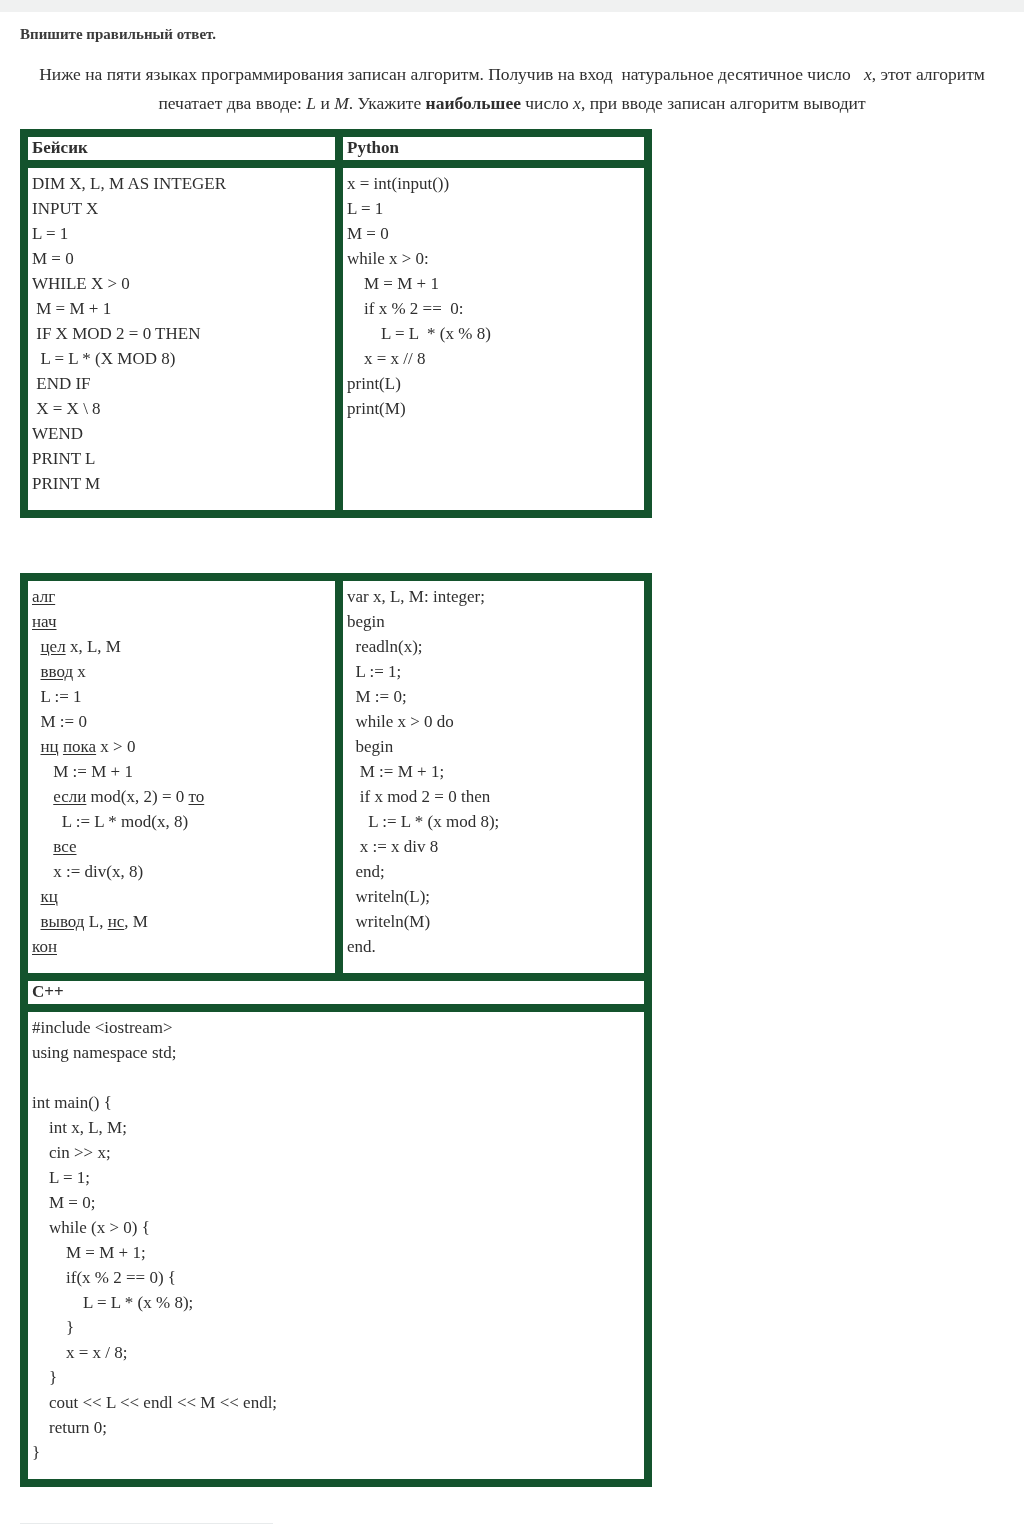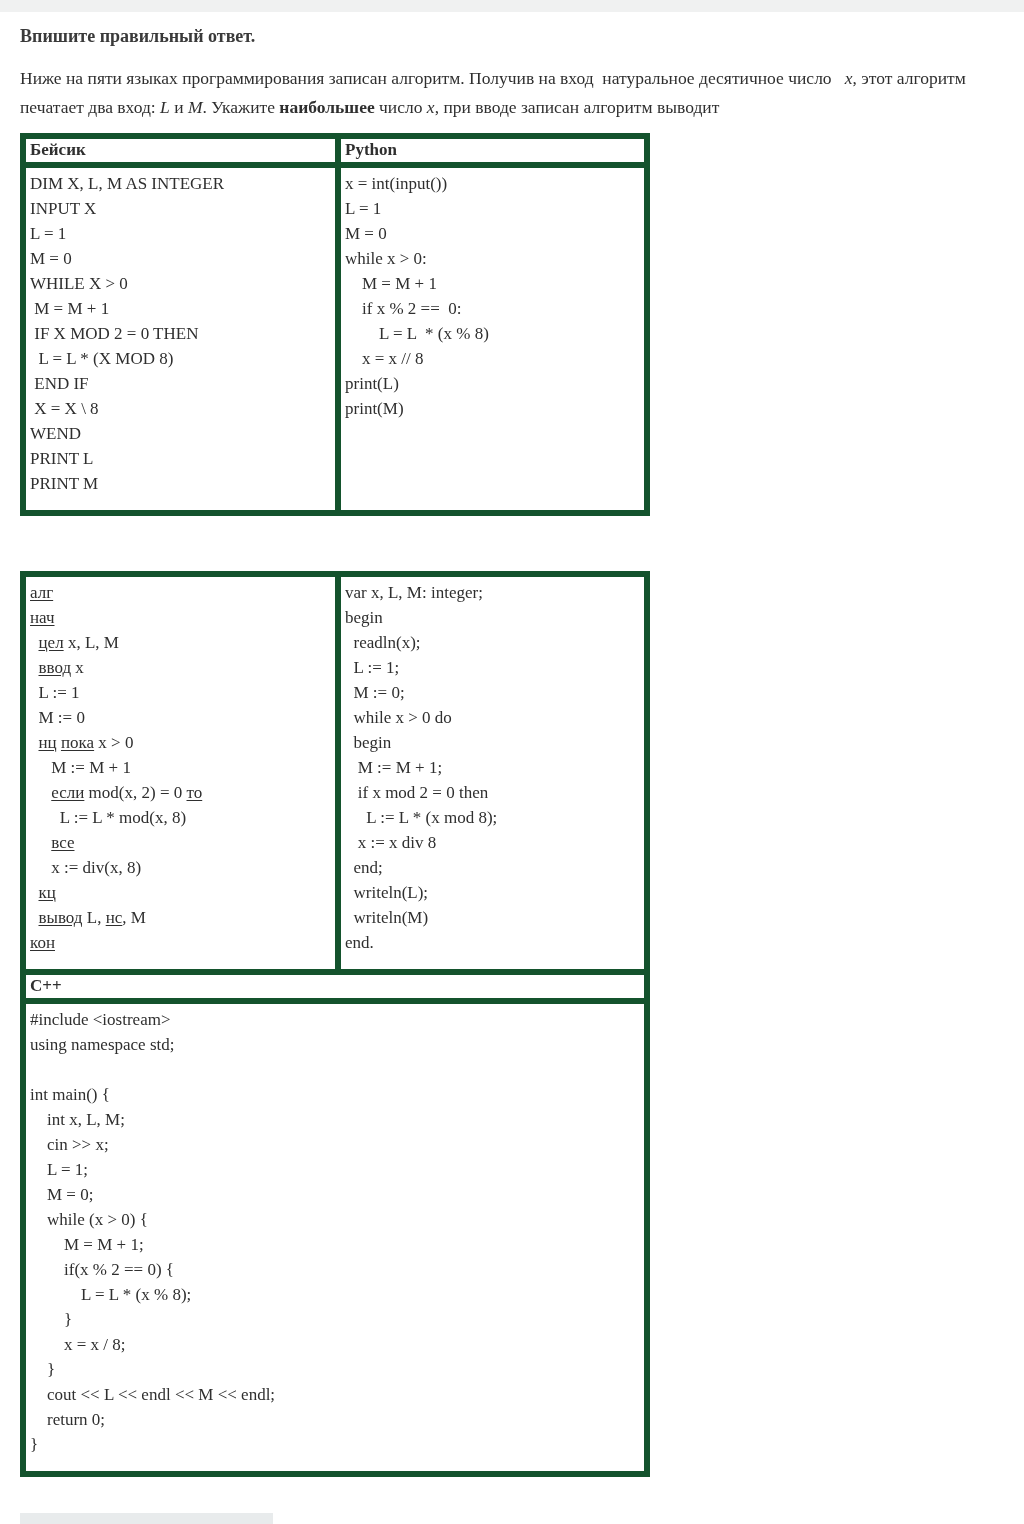--- a/index.html
+++ b/index.html
@@ -14,46 +14,47 @@
     width: 100%;
     height: 12px;
     background: #f0f1f1;
   }
   .content {
     padding-left: 20px;
     padding-right: 20px;
   }
   h1.page-title {
     margin: 14px 0 0 0;
-    font-size: 18px;
+    font-size: 15px;
     font-weight: bold;
     color: #3a3a3a;
   }
   .intro {
     margin-top: 17px;
     font-size: 17.5px;
     color: #2f2f2f;
   }
   .intro .line {
     white-space: pre-wrap;
     line-height: 29px;
     min-height: 29px;
+    text-align: center;
   }
   table.code-table {
     border-collapse: collapse;
     table-layout: fixed;
     width: 624px;
     margin-top: 11px;
   }
   table.code-table.second {
     margin-top: 55px;
   }
   table.code-table th,
   table.code-table td {
-    border: 6px solid #14532d;
+    border: 8px solid #14532d;
   }
   table.code-table th {
     text-align: left;
     font-size: 17px;
     font-weight: bold;
     padding: 1px 4px 2px 4px;
     color: #2f2f2f;
   }
   table.code-table td {
     vertical-align: top;
@@ -89,21 +90,21 @@
 <body>
 
 <div class="top-bar"></div>
 
 <div class="content">
 
   <h1 class="page-title">Впишите правильный ответ.</h1>
 
   <div class="intro">
       <div class="line"><span>Ниже на пяти языках программирования записан алгоритм. Получив на вход  натуральное десятичное число   </span><span class="i">x</span><span>, этот алгоритм</span></div>
-      <div class="line"><span>печатает два вход: </span><span class="i">L</span><span> и </span><span class="i">M</span><span>. Укажите </span><span class="b">наибольшее</span><span> число </span><span class="i">x</span><span>, при вводе записан алгоритм выводит</span></div>
+      <div class="line"><span>печатает два вводе: </span><span class="i">L</span><span> и </span><span class="i">M</span><span>. Укажите </span><span class="b">наибольшее</span><span> число </span><span class="i">x</span><span>, при вводе записан алгоритм выводит</span></div>
     </div>
 
   <table class="code-table first">
     <colgroup>
         <col style="width:315px">
         <col style="width:309px">
       </colgroup>
     <tbody>
         <tr>
       <th>Бейсик</th>

